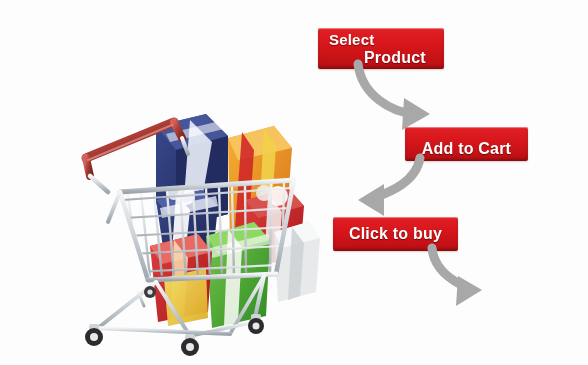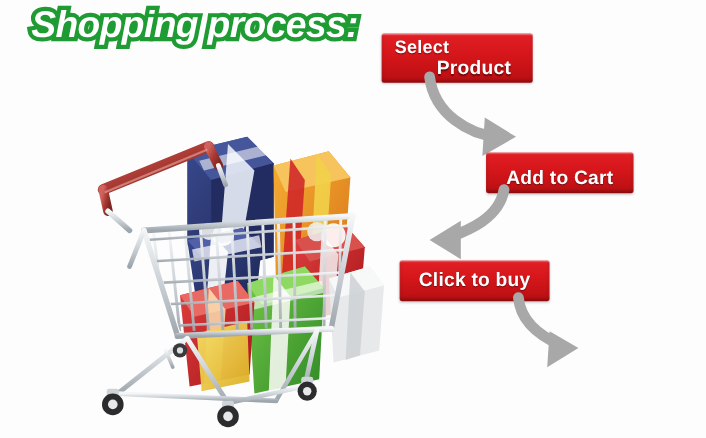--- a/index.html
+++ b/index.html
@@ -109,21 +109,20 @@
   }
   #arrow-1 { left: 352px; top: 62px;  }
   #arrow-2 { left: 348px; top: 156px; }
   #arrow-3 { left: 428px; top: 246px; }
 </style>
 </head>
 <body>
 
 <div id="stage">
 
-  <div id="title">Shopping process:</div>
 
   <div id="cart-figure">
     <svg width="250" height="262" viewBox="0 0 250 262" xmlns="http://www.w3.org/2000/svg">
       <defs>
         <linearGradient id="chrome" x1="0" y1="0" x2="0" y2="1">
           <stop offset="0%" stop-color="#f4f6f7"></stop>
           <stop offset="45%" stop-color="#cfd5da"></stop>
           <stop offset="100%" stop-color="#9ea6ad"></stop>
         </linearGradient>
         <linearGradient id="handleGrad" x1="0" y1="0" x2="1" y2="1">

